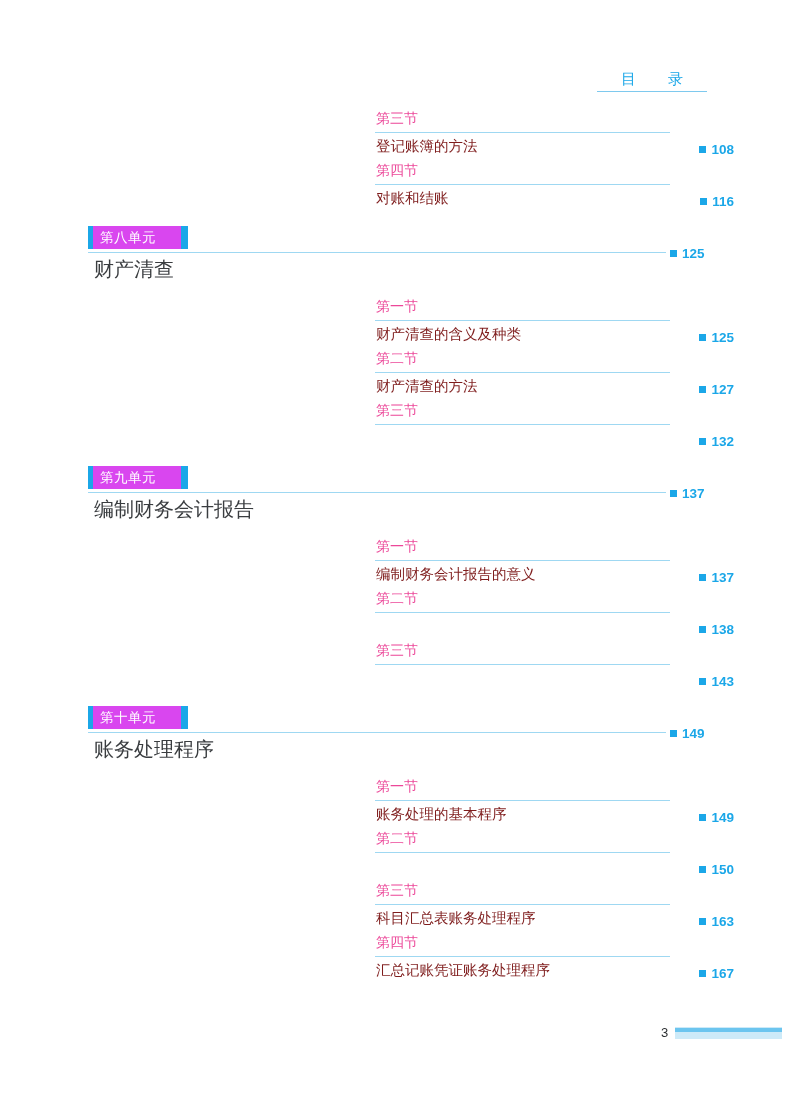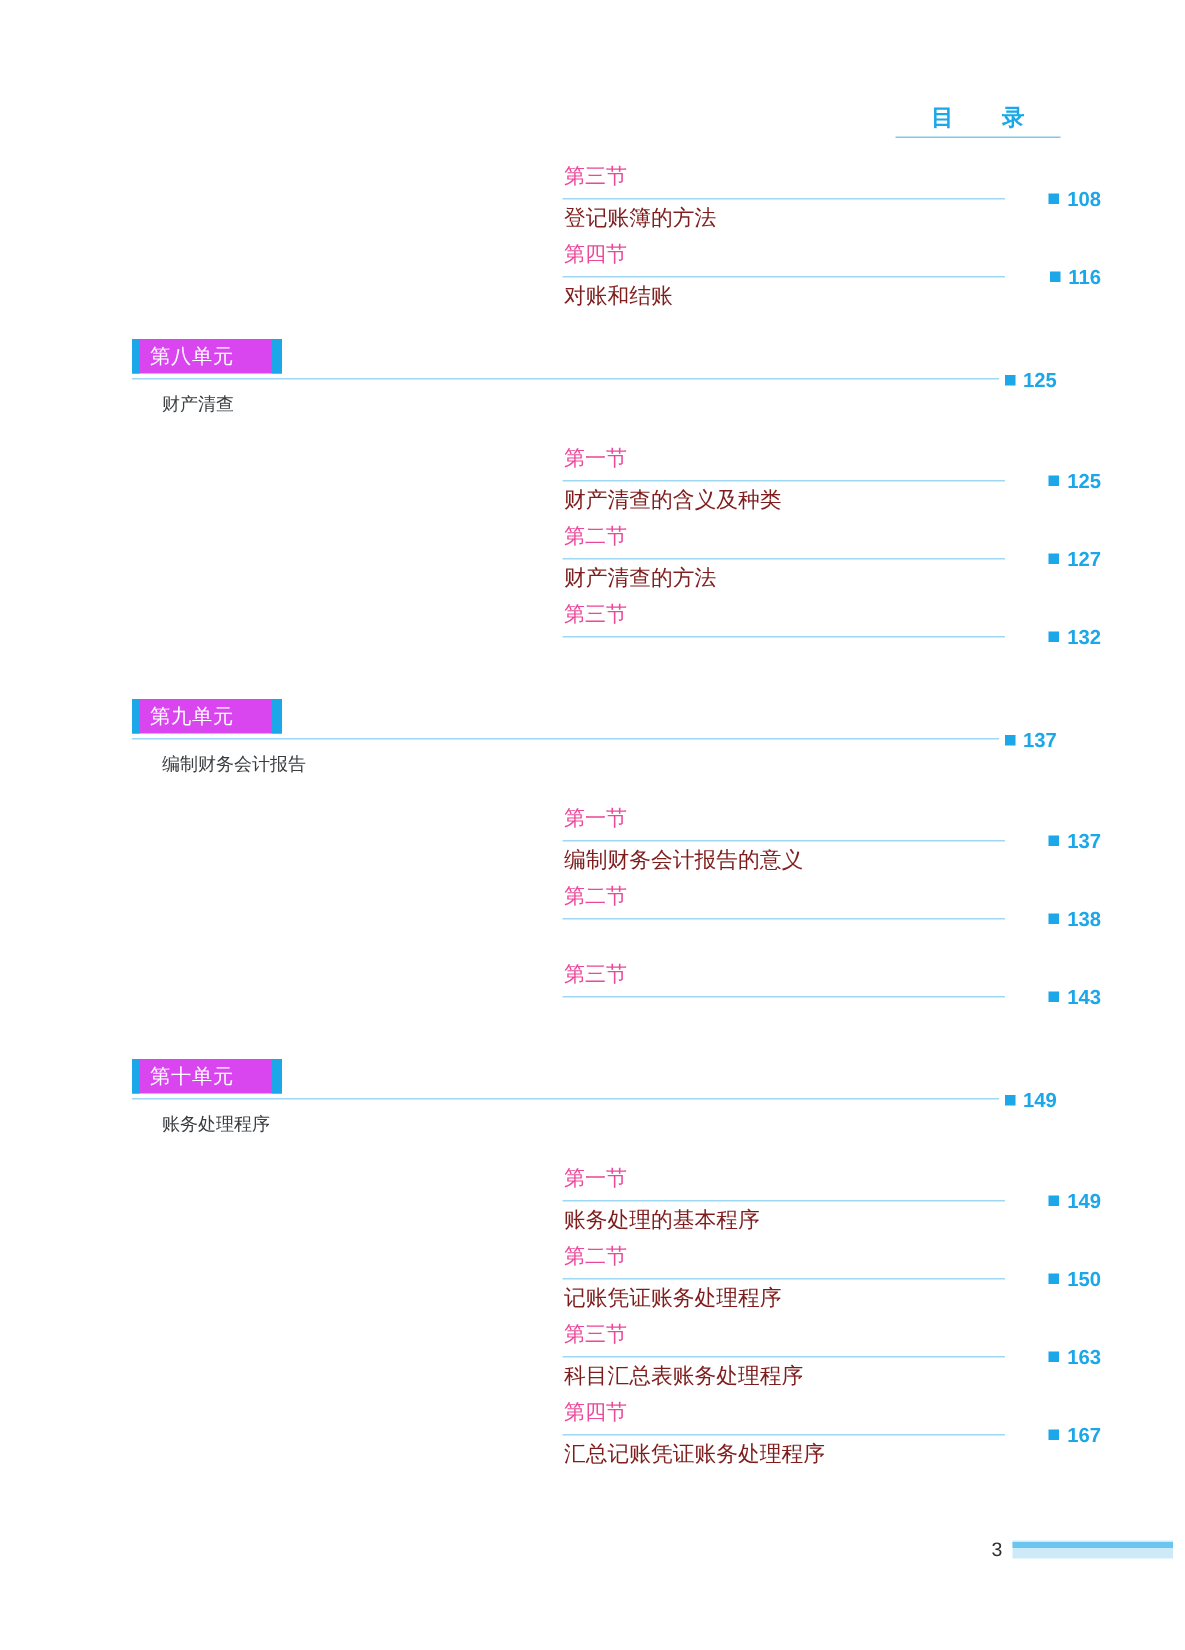--- a/index.html
+++ b/index.html
@@ -25,21 +25,21 @@
   
   .toc-header {
     position: absolute;
     top: 70px;
     right: 83px;
     width: 110px;
     text-align: center;
   }
   .toc-header-text {
     font-family: "Liberation Sans", sans-serif;
-    font-weight: bold;
+    font-weight: normal;
     font-size: 15px;
     color: #1ba7e8;
     letter-spacing: 14px;
     padding-left: 14px;
     display: block;
     line-height: 18px;
   }
   .toc-header-rule {
     margin-top: 3px;
     height: 1px;
@@ -85,21 +85,21 @@
     color: #7f1d1d;
     line-height: 26px;
     height: 26px;
     padding-top: 3px;
     padding-left: 1px;
     white-space: nowrap;
   }
   .section-page {
     position: absolute;
     right: -32px;
-    top: 17px;
+    top: 34px;
     display: flex;
     align-items: center;
     gap: 5px;
     white-space: nowrap;
   }
 
   
   .pg-marker {
     width: 7px;
     height: 7px;
@@ -160,24 +160,24 @@
   .unit-rule {
     position: absolute;
     left: 0;
     top: 26px;
     width: 578px;
     height: 1px;
     background: #9fd8f2;
   }
   .unit-title {
     position: absolute;
-    left: 20px;
+    left: 6px;
     top: 30px;
     font-family: "Liberation Sans", sans-serif;
-    font-size: 12px;
+    font-size: 20px;
     color: #3a3d40;
     line-height: 26px;
     white-space: nowrap;
   }
   .unit-page {
     position: absolute;
     left: 582px;
     top: 20px;
     display: flex;
     align-items: center;
@@ -343,21 +343,20 @@
         <div class="section-rule"></div>
         <div class="section-title">账务处理的基本程序</div>
         <div class="section-page">
           <span class="pg-marker"></span>
           <span class="pg-num">149</span>
         </div>
       </div>
       <div class="section-entry">
         <div class="section-label">第二节</div>
         <div class="section-rule"></div>
-        <div class="section-title">记账凭证账务处理程序</div>
         <div class="section-page">
           <span class="pg-marker"></span>
           <span class="pg-num">150</span>
         </div>
       </div>
       <div class="section-entry">
         <div class="section-label">第三节</div>
         <div class="section-rule"></div>
         <div class="section-title">科目汇总表账务处理程序</div>
         <div class="section-page">

